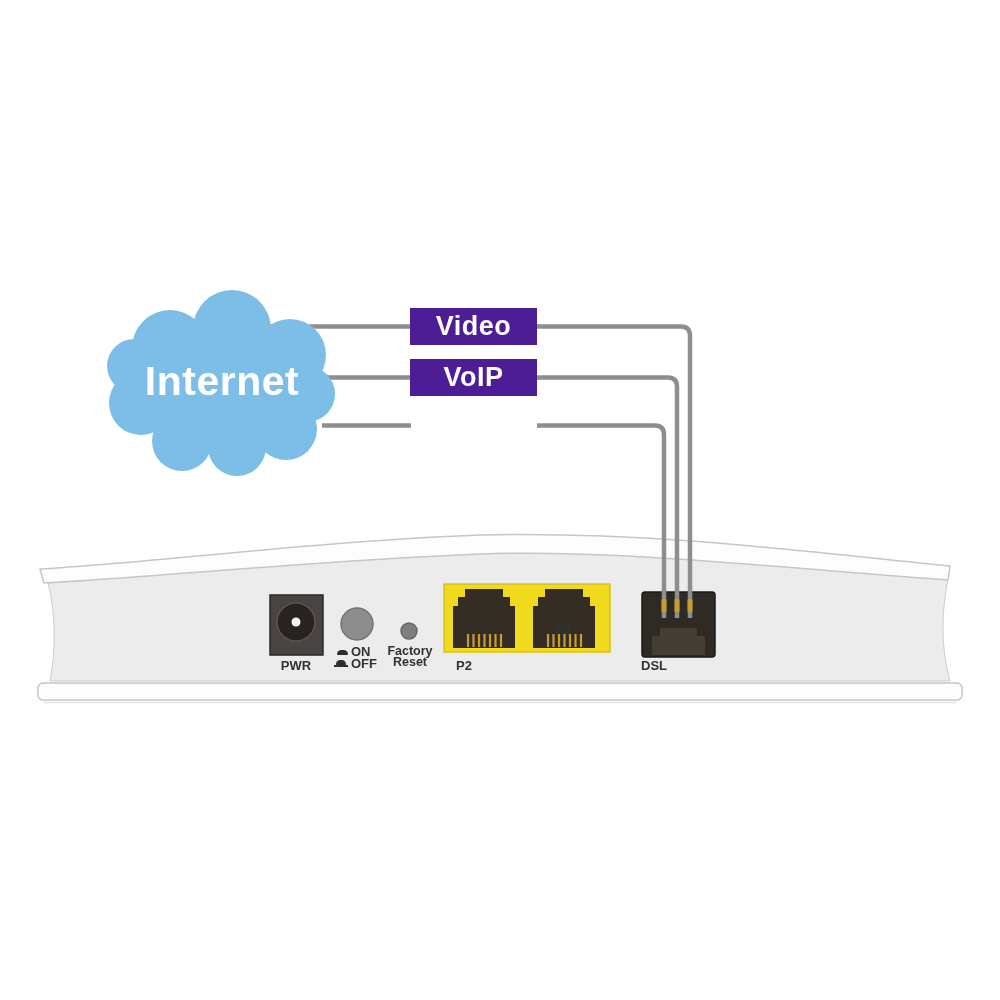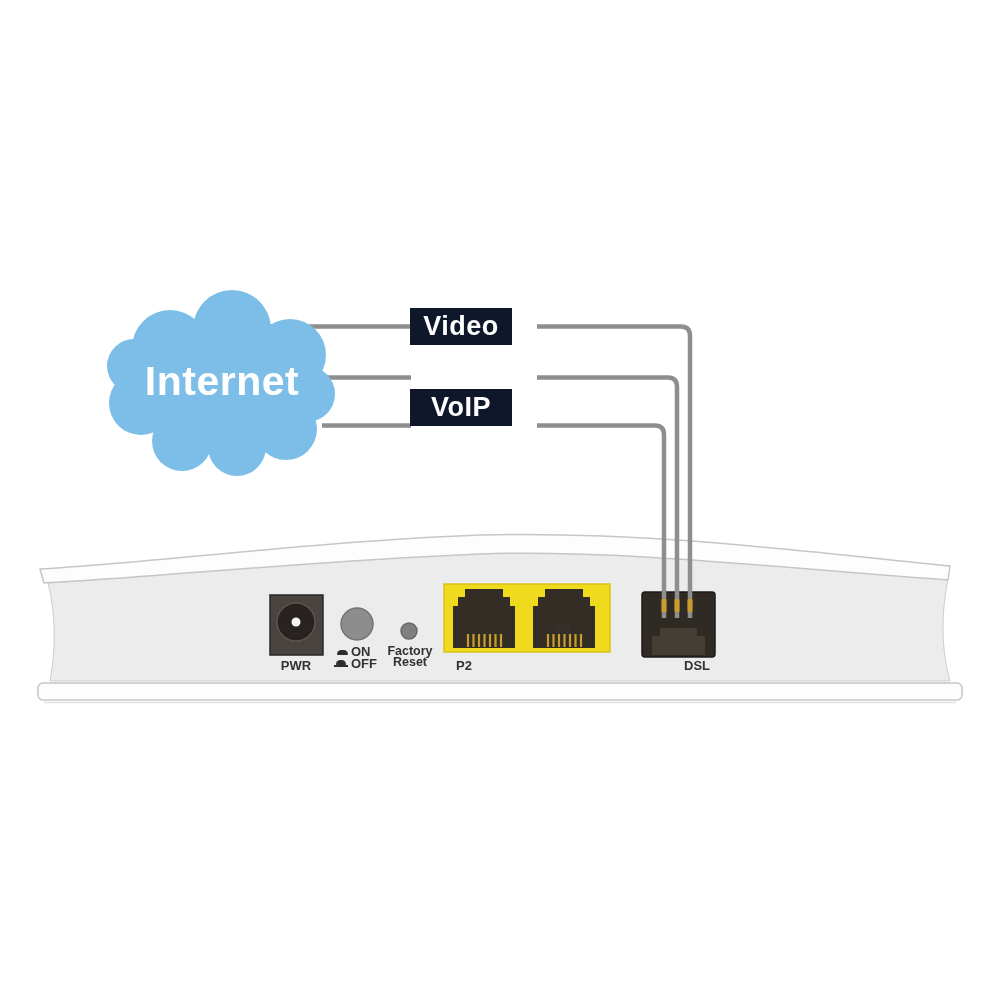--- a/index.html
+++ b/index.html
@@ -6,22 +6,22 @@
   #canvas{
     position:relative;
     width:1000px;height:1000px;
     background:#ffffff;
     font-family:"Liberation Sans", sans-serif;
     overflow:hidden;
   }
   #diagram-svg{position:absolute;left:0;top:0;}
   .service-label{
     position:absolute;
-    left:410px;width:102px;height:37px;
-    background:#0f172a;
+    left:410px;width:127px;height:37px;
+    background:#4c1d95;
     color:#ffffff;
     font-weight:bold;font-size:27px;
     display:flex;align-items:center;justify-content:center;
     letter-spacing:0.5px;
   }
   .cloud-label{
     position:absolute;
     left:112px;top:357px;width:220px;height:48px;
     display:flex;align-items:center;justify-content:center;
     color:#ffffff;font-weight:bold;font-size:41px;
@@ -141,33 +141,33 @@
       <circle cx="141" cy="403" r="32"></circle>
       <circle cx="134" cy="366" r="27"></circle>
       <circle cx="200" cy="390" r="58"></circle>
       <circle cx="252" cy="392" r="54"></circle>
     </g>
   </svg>
 
   <div class="cloud-label">Internet</div>
 
   <div class="service-label" style="top:308px;">Video</div>
-  <div class="service-label" style="top:359px;margin-top:30px;">VoIP</div>
+  <div class="service-label" style="top:359px;">VoIP</div>
 
   <div class="panel-label" style="left:274px;top:658px;width:44px;">PWR</div>
 
   <span class="switch-icon" id="on-icon"></span>
   <div class="panel-label" style="left:351px;top:644px;">ON</div>
 
   <span class="switch-icon" id="off-icon"></span>
   <div class="panel-label" style="left:351px;top:656px;">OFF</div>
 
   <div class="panel-label two-line" style="left:379px;top:646px;width:62px;text-align:center;">
     <span>Factory</span><br>
     <span>Reset</span>
   </div>
 
   <div class="panel-label" style="left:444px;top:658px;width:40px;">P2</div>
   <div class="panel-label" style="left:544px;top:622px;width:40px;font-style:italic;">P1</div>
 
-  <div class="panel-label" style="left:677px;top:658px;width:40px;">DSL</div>
+  <div class="panel-label" style="left:634px;top:658px;width:40px;">DSL</div>
 
 </div>
 
 </body></html>

